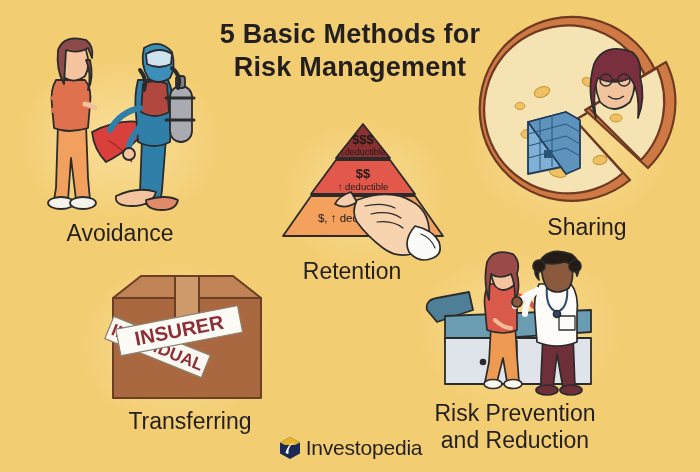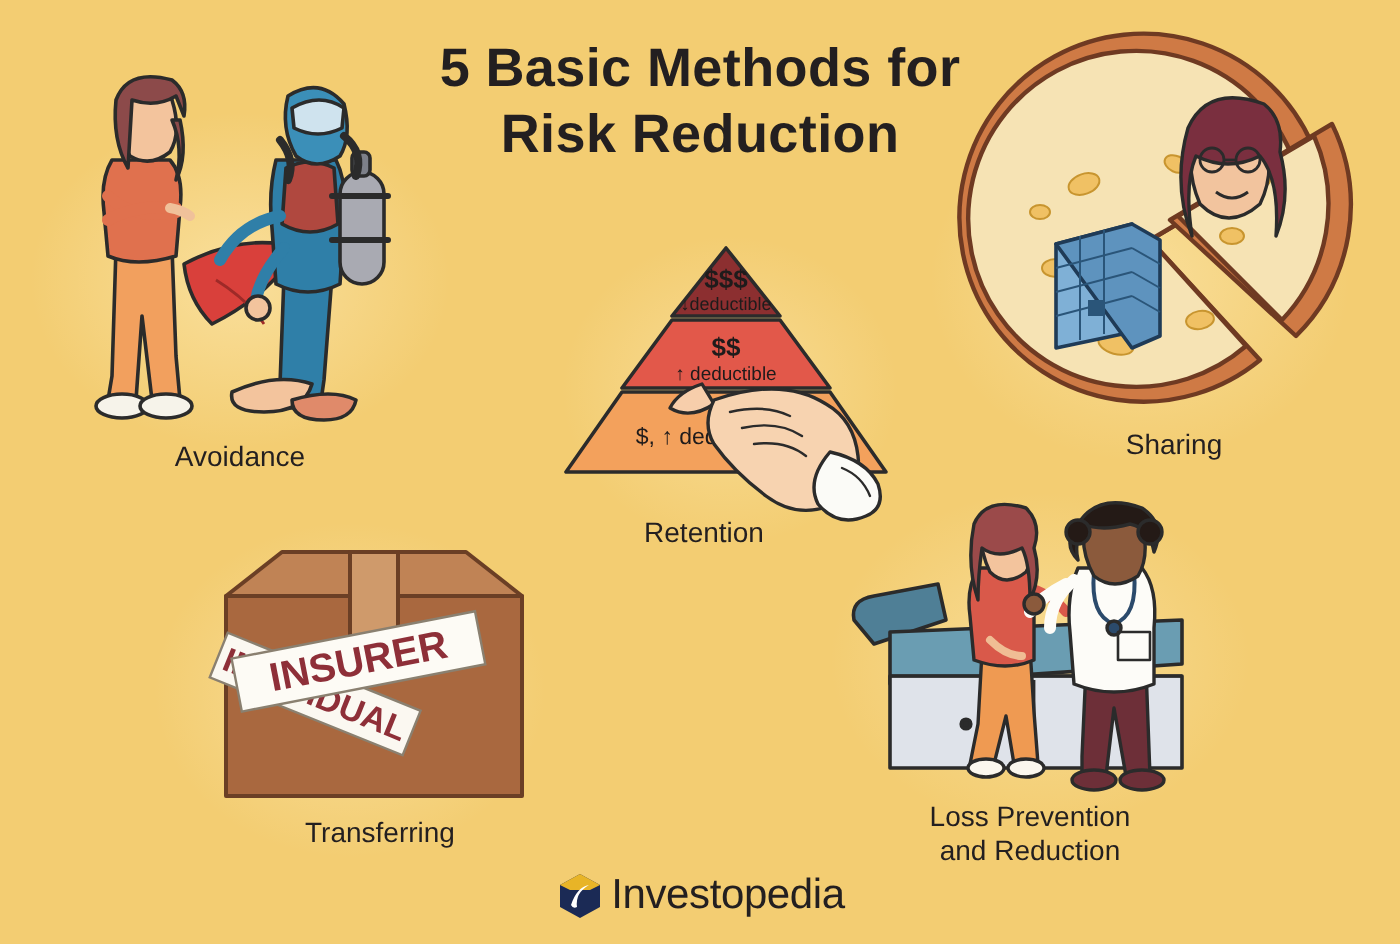--- a/index.html
+++ b/index.html
@@ -28,21 +28,21 @@
     color:#231f20;
     font-size:27px;line-height:1.22;
     font-weight:bold;
     letter-spacing:.2px;
   }
   .title .l2{display:block;}
   .caption{
     position:absolute;
     text-align:center;
     color:#231f20;
-    font-size:14px;
+    font-size:23px;
     line-height:1.18;
     font-weight:normal;
     white-space:pre-line;
   }
   .panel{position:absolute;}
   svg{display:block;overflow:visible;}
 
   
   .logo{
     position:absolute;left:0;right:0;bottom:12px;
@@ -52,21 +52,21 @@
     font-size:21px;color:#231f20;letter-spacing:-.2px;
   }
 </style>
 </head>
 <body>
 
 <div id="page">
 
   <div class="title">
     <span>5 Basic Methods for</span>
-    <span class="l2">Risk Reduction</span>
+    <span class="l2">Risk Management</span>
   </div>
 
   <div class="panel" style="left:30px;top:28px;width:180px;height:190px;">
     <svg width="180" height="190" viewBox="0 0 180 190">
 
       <g stroke="#2b2b2b" stroke-width="1.8" stroke-linejoin="round" stroke-linecap="round">
 
         <path d="M28 96 L26 160 L24 172 L38 172 L41 130 L46 172 L60 172 L58 150 L56 96 Z" fill="#f2a05e"></path>
 
         <ellipse cx="31" cy="175" rx="13" ry="6" fill="#f6f3ea"></ellipse>
@@ -259,21 +259,21 @@
 
         <rect x="134" y="66" width="16" height="14" fill="none" stroke-width="1.3"></rect>
 
         <path d="M118 8 q16 -10 28 4 q4 16 -2 26 q-12 8 -22 0 q-8 -14 -4 -30 z" fill="#8b5a3c"></path>
         <path d="M114 12 q10 -16 32 -8 q12 8 6 22 q-2 -12 -12 -14 q-14 4 -24 0 q-4 10 -2 18 q-8 -8 0 -18 z" fill="#241a16"></path>
         <circle cx="114" cy="16" r="6" fill="#241a16"></circle>
         <circle cx="150" cy="16" r="6" fill="#241a16"></circle>
       </g>
     </svg>
   </div>
-  <div class="caption" style="left:415px;top:400px;width:200px;">Loss Prevention
+  <div class="caption" style="left:415px;top:400px;width:200px;">Risk Prevention
 and Reduction</div>
 
   <div class="logo">
     <svg width="24" height="24" viewBox="0 0 24 24">
       <path d="M12 1 L22 6.5 L22 17.5 L12 23 L2 17.5 L2 6.5 Z" fill="#1b2a55"></path>
       <path d="M12 1 L22 6.5 L17 9 L7 9 L2 6.5 Z" fill="#e8b427"></path>
       <path d="M7.5 16.5 q3 -9 9 -10 q-7 4 -6 11 q-2 1 -3 -1 z" fill="#ffffff"></path>
     </svg>
     <span class="logo-text">Investopedia</span>
   </div>

